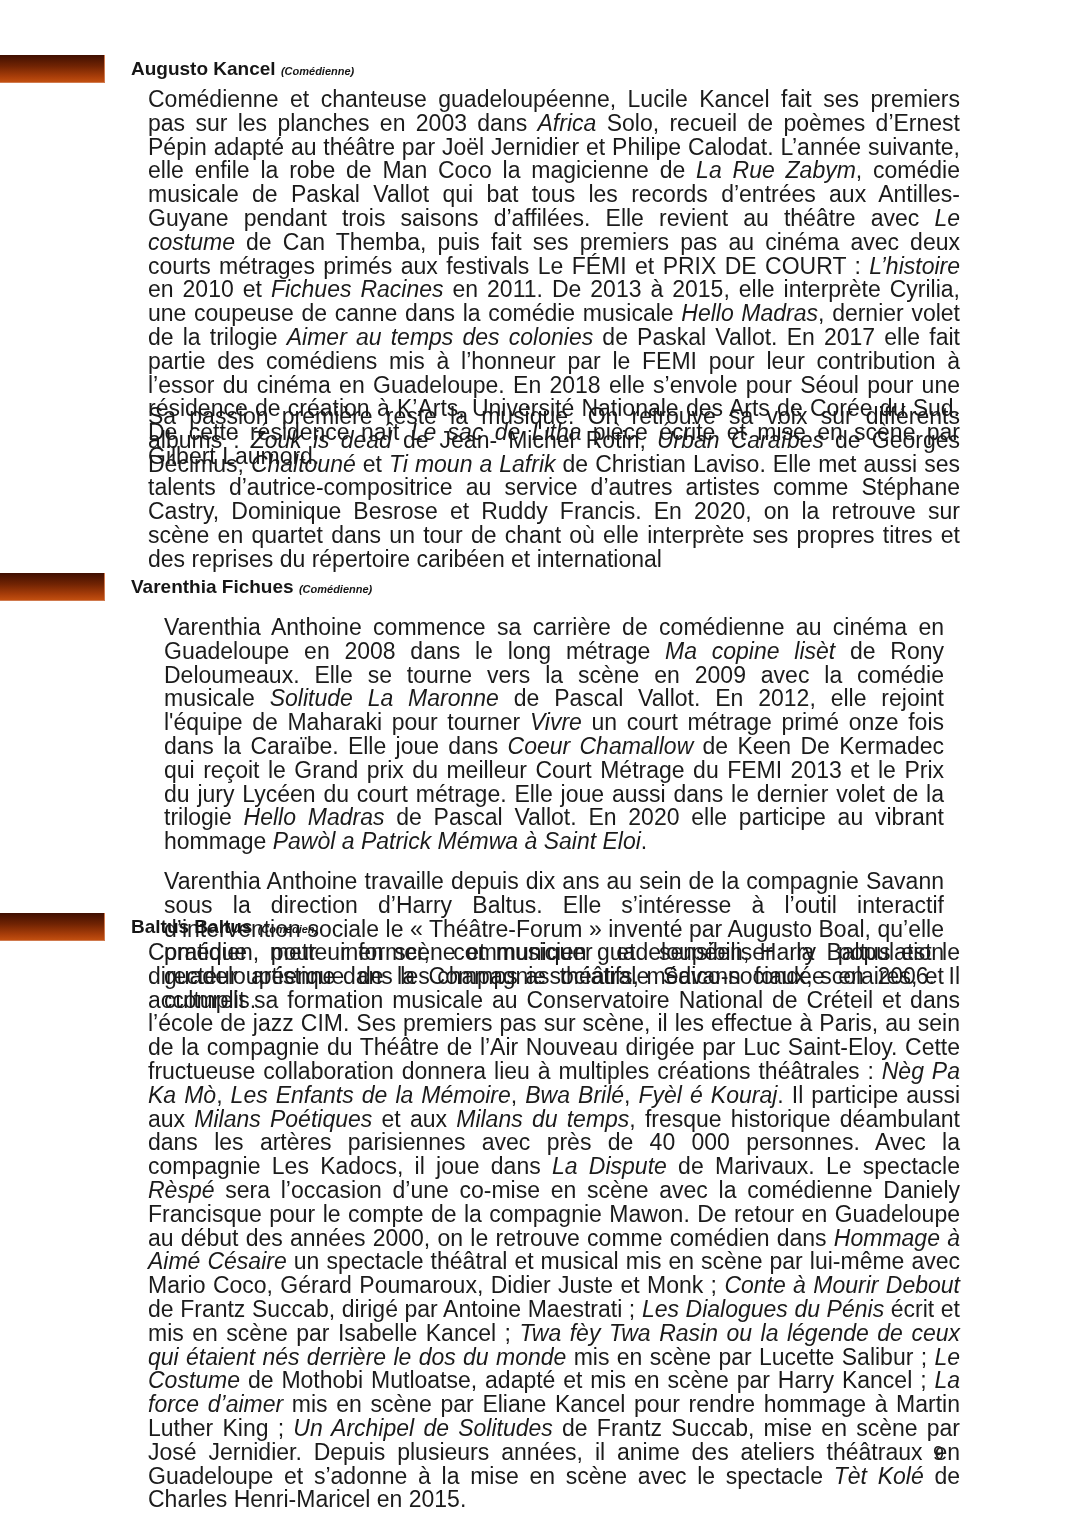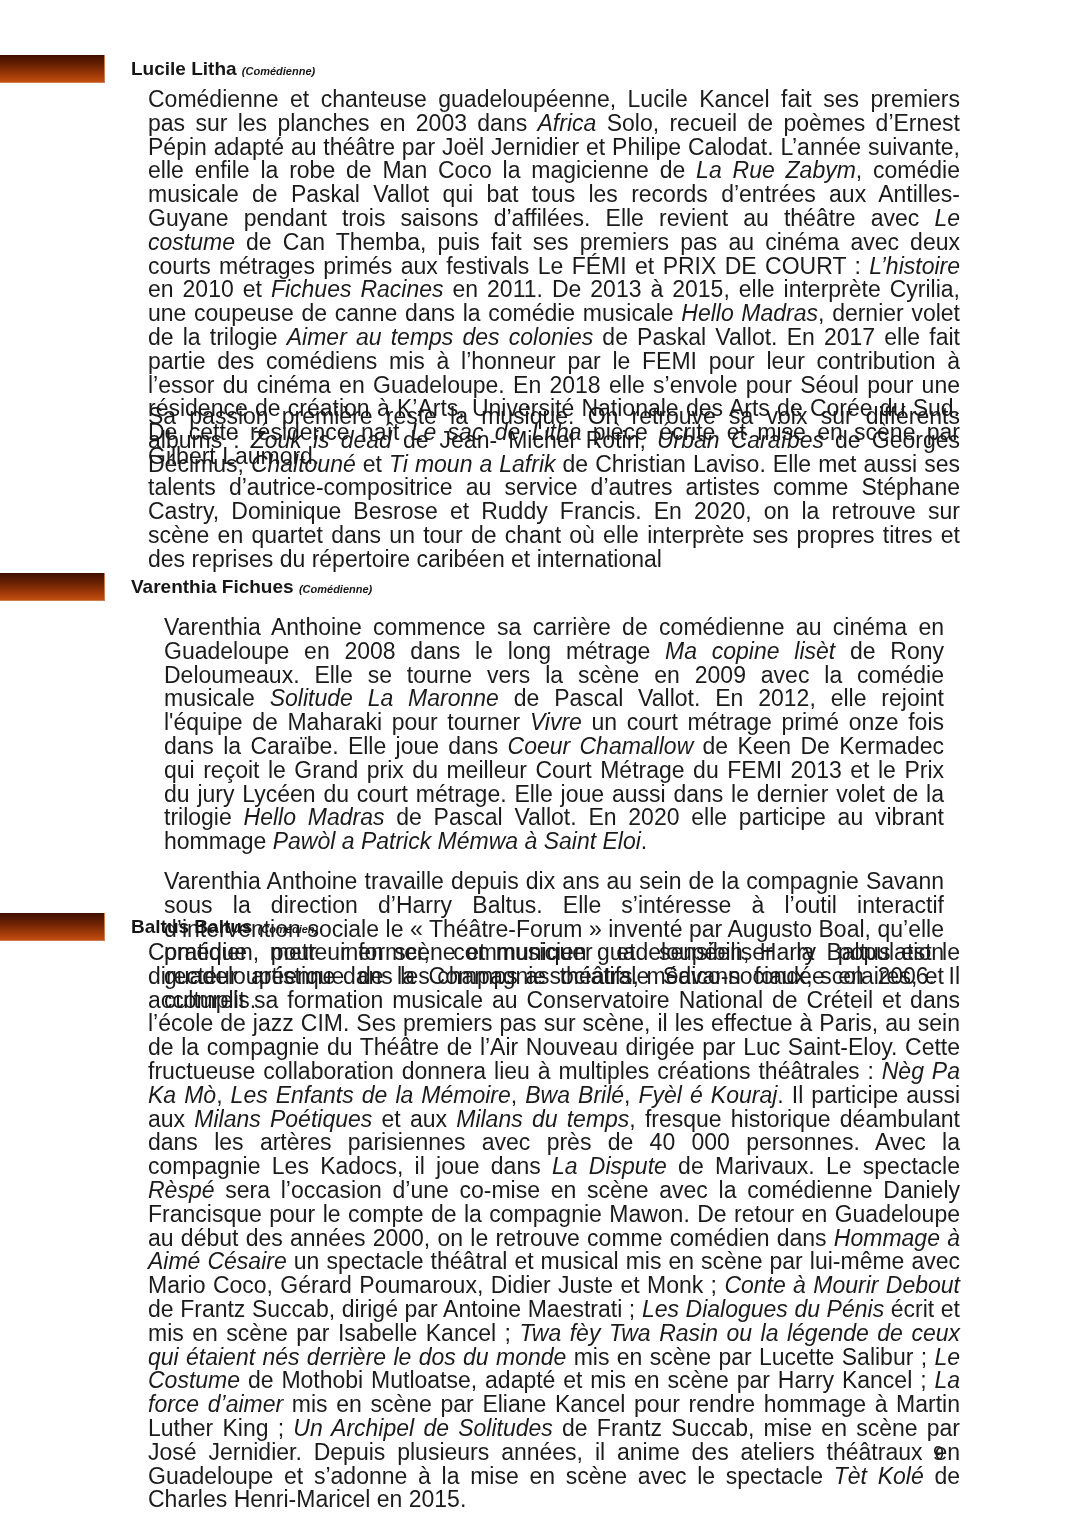--- a/index.html
+++ b/index.html
@@ -48,21 +48,21 @@
   }
 </style>
 </head>
 <body>
 
 <div class="page">
 
   <section class="bio" style="top:55px;">
     <div class="accent-bar"></div>
     <h2 class="heading">
-      <span class="hname">Lucile Litha</span>
+      <span class="hname">Augusto Kancel</span>
       <span class="hrole">(Comédienne)</span>
     </h2>
     <p class="bodytext abs" style="top:33px;">Comédienne et chanteuse guadeloupéenne, Lucile Kancel fait ses premiers pas sur les planches en 2003 dans <i>Africa</i> Solo, recueil de poèmes d’Ernest Pépin adapté au théâtre par Joël Jernidier et Philipe Calodat. L’année suivante, elle enfile la robe de Man Coco la magicienne de <i>La Rue Zabym</i>, comédie musicale de Paskal Vallot qui bat tous les records d’entrées aux Antilles-Guyane pendant trois saisons d’affilées. Elle revient au théâtre avec <i>Le costume</i> de Can Themba, puis fait ses premiers pas au cinéma avec deux courts métrages primés aux festivals Le FÉMI et PRIX DE COURT : <i>L’histoire</i> en 2010 et <i>Fichues Racines</i> en 2011. De 2013 à 2015, elle interprète Cyrilia, une coupeuse de canne dans la comédie musicale <i>Hello Madras</i>, dernier volet de la trilogie <i>Aimer au temps des colonies</i> de Paskal Vallot. En 2017 elle fait partie des comédiens mis à l’honneur par le FEMI pour leur contribution à l’essor du cinéma en Guadeloupe. En 2018 elle s’envole pour Séoul pour une résidence de création à K’Arts, Université Nationale des Arts de Corée du Sud. De cette résidence naît <i>Le sac de Litha</i> pièce écrite et mise en scène par Gilbert Laumord.</p>
     <p class="bodytext abs" style="top:350px;">Sa passion première reste la musique. On retrouve sa voix sur différents albums : <i>Zouk is dead</i> de Jean- Michel Rotin, <i>Urban Caraïbes</i> de Georges Décimus, <i>Chaltouné</i> et <i>Ti moun a Lafrik</i> de Christian Laviso. Elle met aussi ses talents d’autrice-compositrice au service d’autres artistes comme Stéphane Castry, Dominique Besrose et Ruddy Francis. En 2020, on la retrouve sur scène en quartet dans un tour de chant où elle interprète ses propres titres et des reprises du répertoire caribéen et international</p>
   </section>
 
   <section class="bio" style="top:573px;">
     <div class="accent-bar"></div>
     <h2 class="heading">
       <span class="hname">Varenthia Fichues</span>

